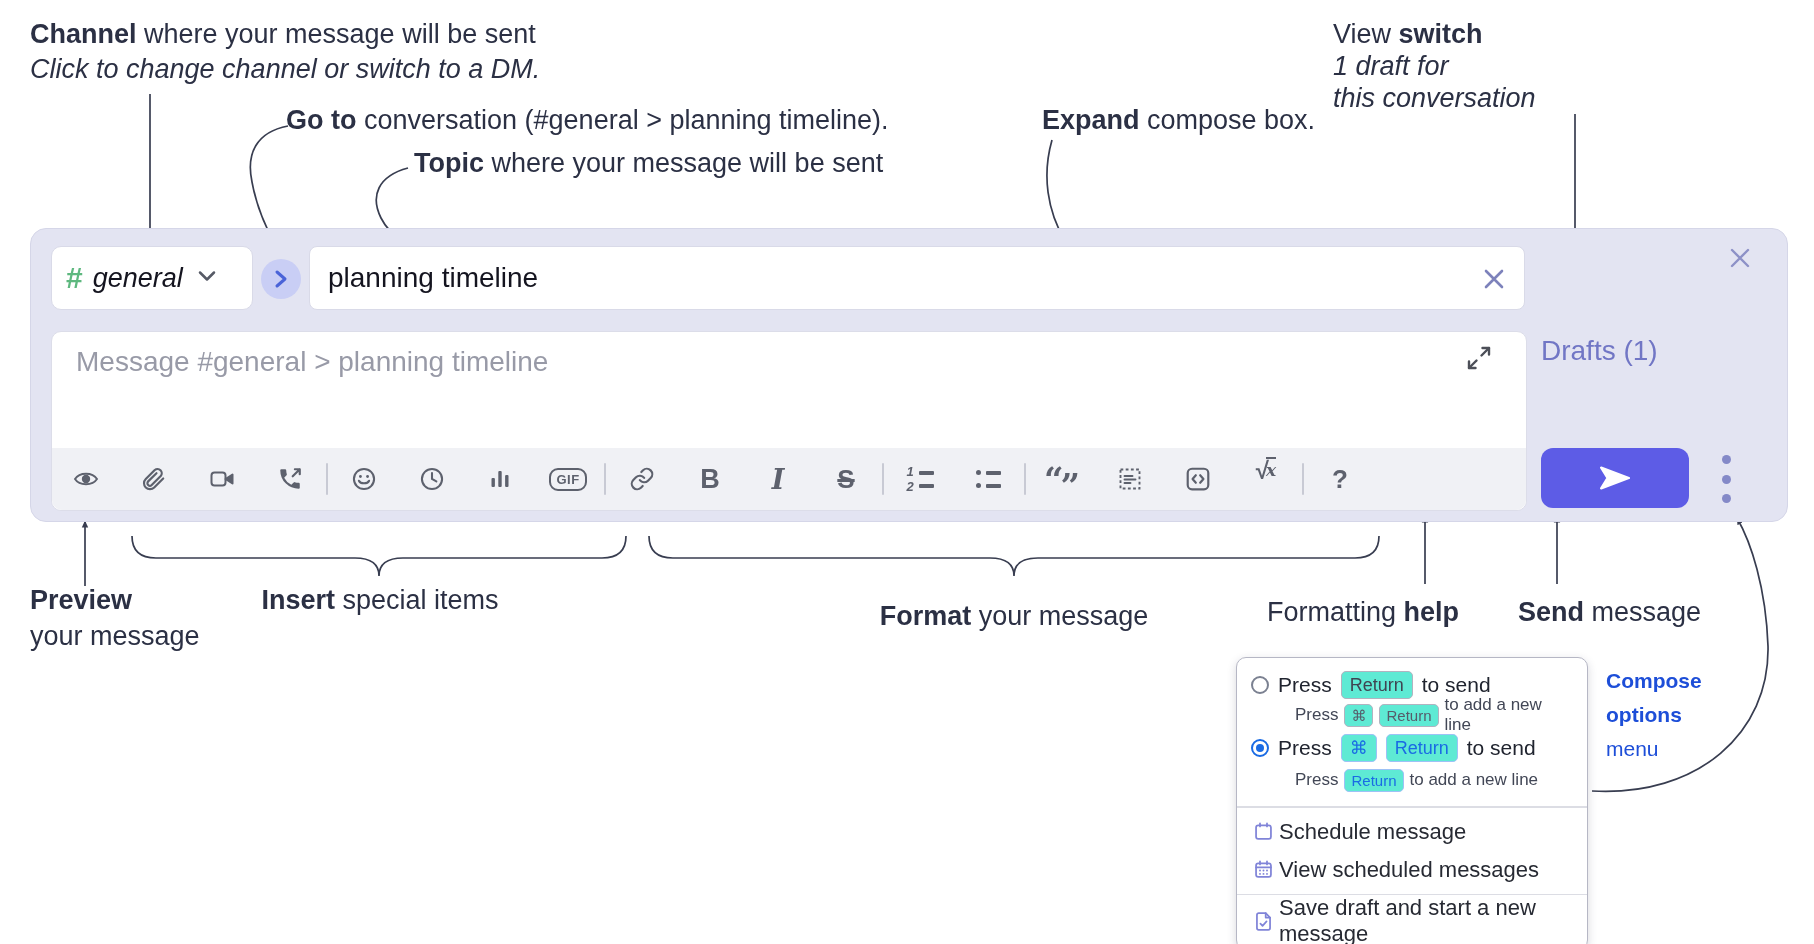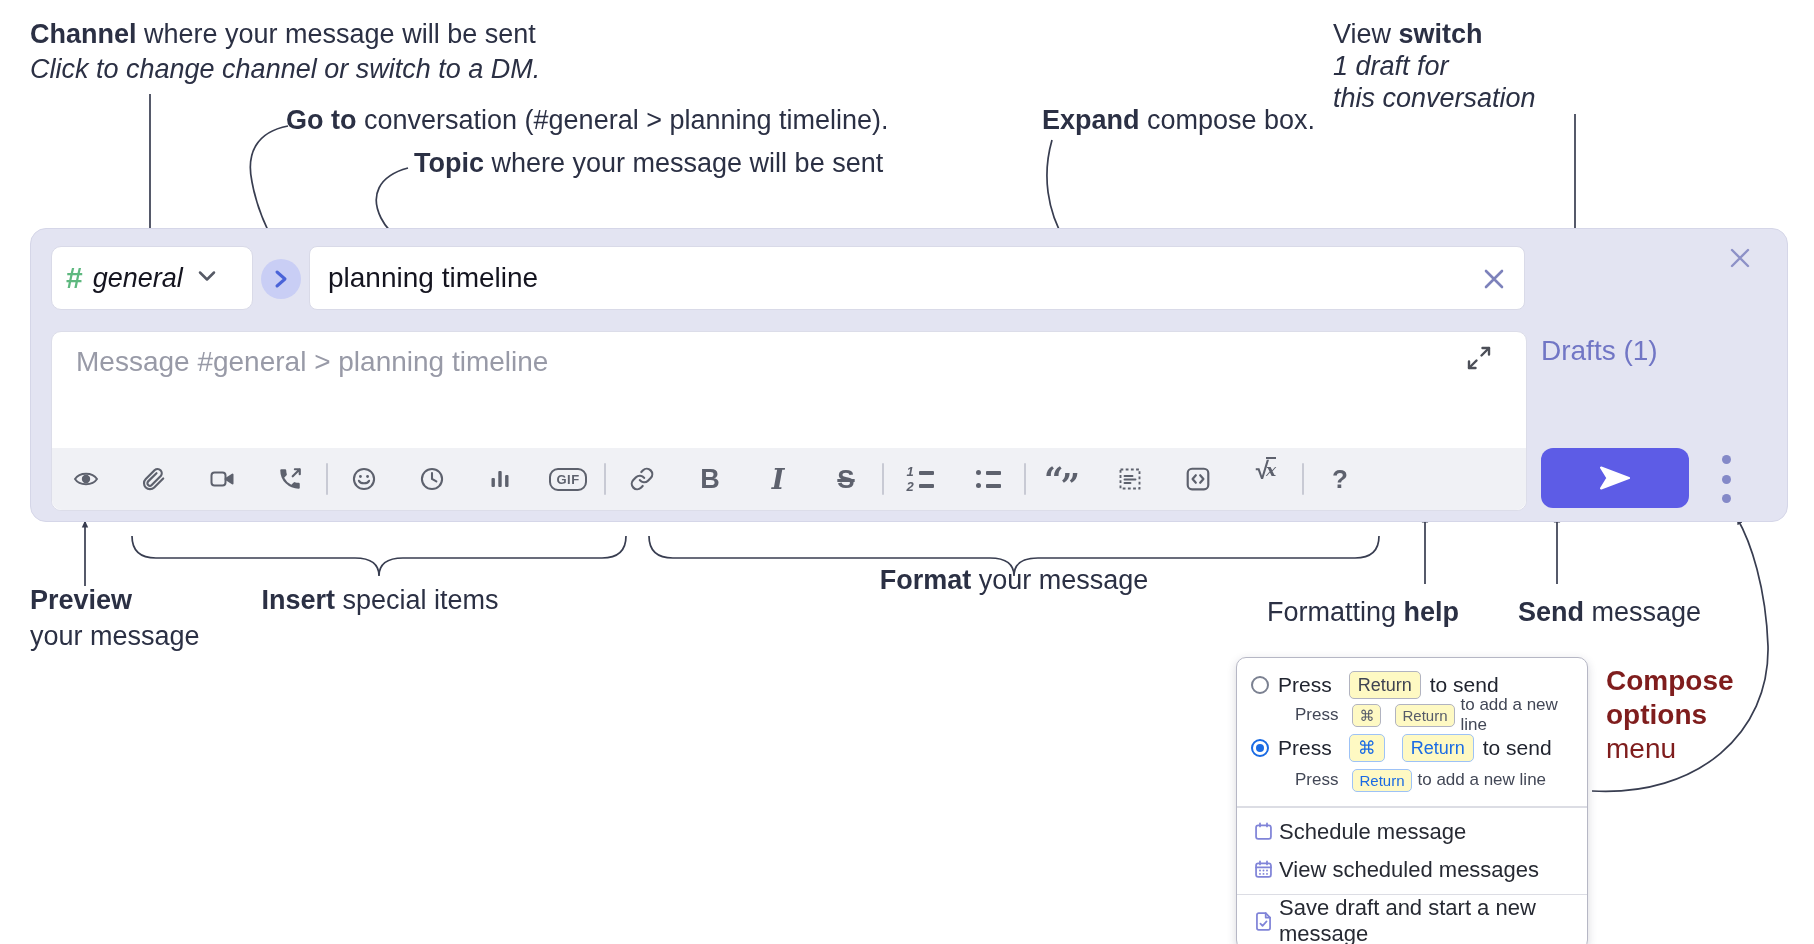--- a/index.html
+++ b/index.html
@@ -7,21 +7,21 @@
   .canvas{position:relative;width:1814px;height:944px;overflow:hidden;background:#fff;}
   svg.overlay{position:absolute;left:0;top:0;width:1814px;height:944px;pointer-events:none;}
 
   
   .ann{position:absolute;font-size:27px;line-height:33px;color:#2b3044;white-space:nowrap;}
   .ann b{font-weight:700;}
   .ann.it{font-style:italic;}
   .ann.center{transform:translateX(-50%);}
   .ann-block{position:absolute;font-size:27px;line-height:32px;color:#2b3044;}
   .ann-block .itl{font-style:italic;}
-  .co-label{position:absolute;left:1606px;top:664px;font-size:28px;line-height:34px;color:#7f1d1d;}
+  .co-label{position:absolute;left:1606px;top:664px;font-size:21px;line-height:34px;color:#1d4ed8;}
   .co-label b{font-weight:700;}
 
   
   .composer{position:absolute;left:30px;top:228px;width:1758px;height:294px;background:#e3e4f2;border:1px solid #d5d6e8;border-radius:16px;box-sizing:border-box;}
   .channel-btn{position:absolute;left:20px;top:17px;width:202px;height:64px;background:#fff;border:1px solid #d9dae8;border-radius:10px;display:flex;align-items:center;gap:10px;padding:0 14px;box-sizing:border-box;cursor:pointer;}
   .channel-hash{font-size:30px;font-weight:700;color:#5eb87f;}
   .channel-name{font-size:27px;font-weight:500;color:#14141f;font-style:italic;}
   .chev-down{margin-left:4px;}
   .goto-btn{position:absolute;left:230px;top:30px;width:40px;height:40px;border-radius:50%;background:#c9cef5;display:flex;align-items:center;justify-content:center;cursor:pointer;}
   .topic-field{position:absolute;left:278px;top:17px;width:1216px;height:64px;background:#fff;border:1px solid #d9dae8;border-radius:8px;box-sizing:border-box;}
@@ -61,21 +61,21 @@
   .dots-btn i{width:9px;height:9px;border-radius:50%;background:#8489c8;}
 
   
   .popup{position:absolute;left:1236px;top:657px;width:352px;background:#fff;border:1.5px solid #b6b7c5;border-radius:10px;box-shadow:0 3px 10px rgba(40,40,70,.18);box-sizing:border-box;overflow:hidden;}
   .pp-sec1{padding:10px 14px 12px 14px;}
   .pp-row{display:flex;align-items:center;gap:9px;font-size:21px;color:#20242f;height:33px;}
   .pp-sub{display:flex;align-items:center;gap:6px;font-size:17px;color:#424756;height:28px;margin-left:44px;}
   .radio{width:18px;height:18px;border-radius:50%;border:2px solid #7b8191;box-sizing:border-box;flex:none;cursor:pointer;}
   .radio.sel{border-color:#1a6be4;position:relative;}
   .radio.sel::after{content:"";position:absolute;left:3px;top:3px;width:8px;height:8px;border-radius:50%;background:#1a6be4;}
-  .key{border:1.5px solid #b1b3c0;border-radius:5px;padding:0 8px;font-size:18px;line-height:26px;color:#3f4452;background:#fef9c3;white-space:nowrap;margin-left:8px;}
+  .key{border:1.5px solid #b1b3c0;border-radius:5px;padding:0 8px;font-size:18px;line-height:26px;color:#3f4452;background:#5eead4;white-space:nowrap;}
   .key.sm{font-size:15px;line-height:21px;padding:0 6px;color:#565b6a;}
   .key.blue{color:#1a6be4;border-color:#9dc2f6;}
   .pp-div{height:1.5px;background:#dcdde4;}
   .pp-item{display:flex;align-items:center;gap:5px;font-size:22px;color:#272a33;height:38px;padding:0 16px;cursor:pointer;}
   .pp-item svg{flex:none;}
   .pp-sec3 .pp-item{height:44px;}
 </style>
 </head>
 <body>
 
@@ -273,21 +273,21 @@
     <div class="dots-btn">
         <i></i>
         <i></i>
         <i></i>
       </div>
   </div>
 
   <div class="ann" style="left:30px;top:584px"><b>Preview</b></div>
   <div class="ann" style="left:30px;top:620px">your message</div>
   <div class="ann center" style="left:380px;top:584px"><b>Insert</b><span> special items</span></div>
-  <div class="ann center" style="left:1014px;top:564px"><b>Format</b><span> your message</span></div>
+  <div class="ann center" style="left:1014px;top:600px"><b>Format</b><span> your message</span></div>
   <div class="ann" style="left:1267px;top:596px"><span>Formatting </span><b>help</b></div>
   <div class="ann" style="left:1518px;top:596px"><b>Send</b><span> message</span></div>
   <div class="co-label">
     <div><b>Compose</b></div>
     <div><b>options</b></div>
     <div>menu</div>
   </div>
 
   <div class="popup">
     <div class="pp-sec1">

